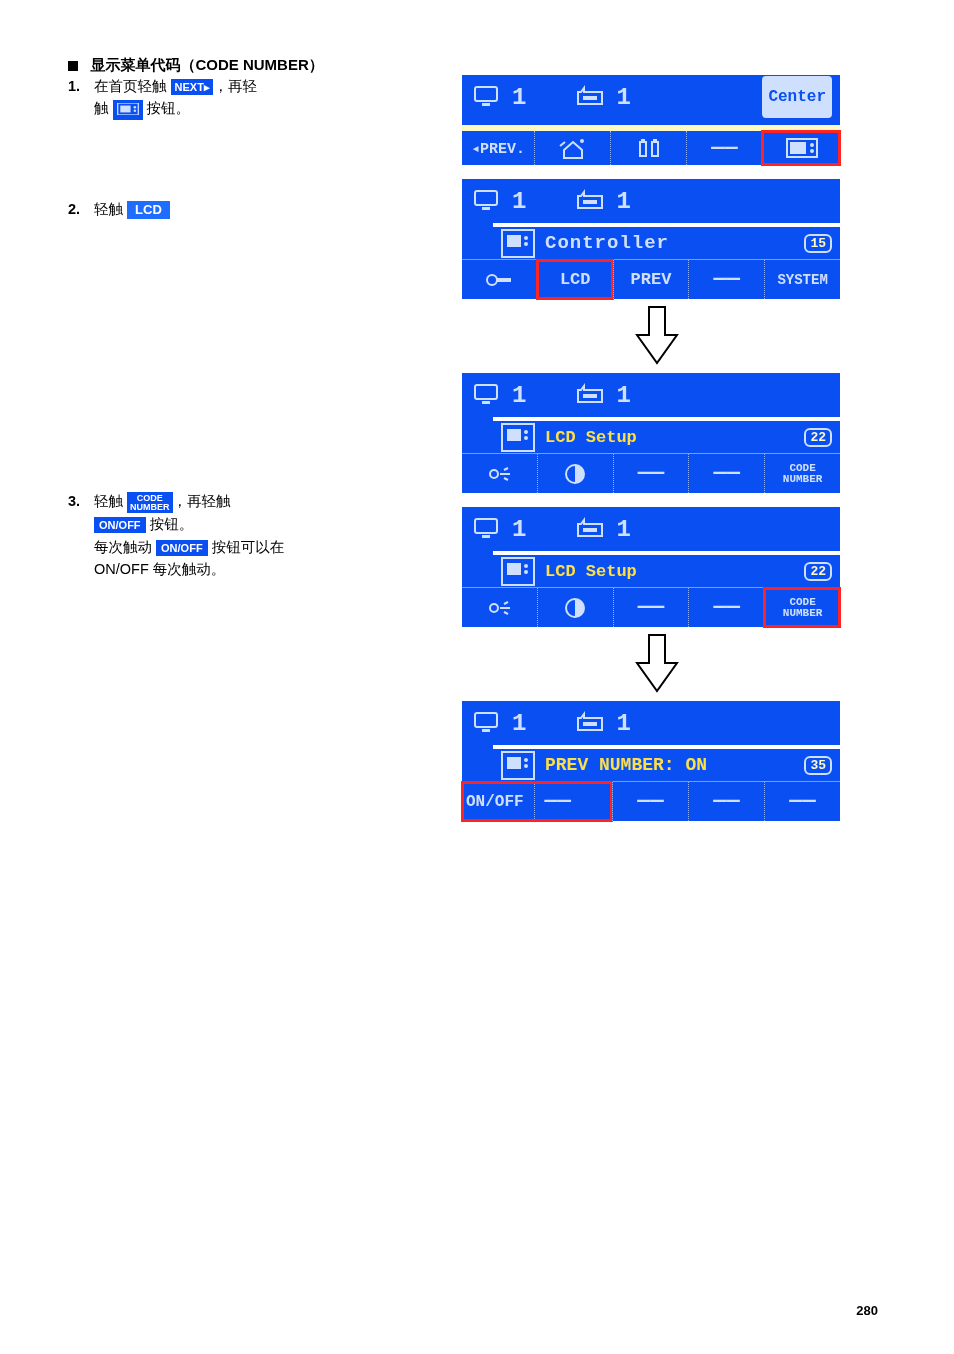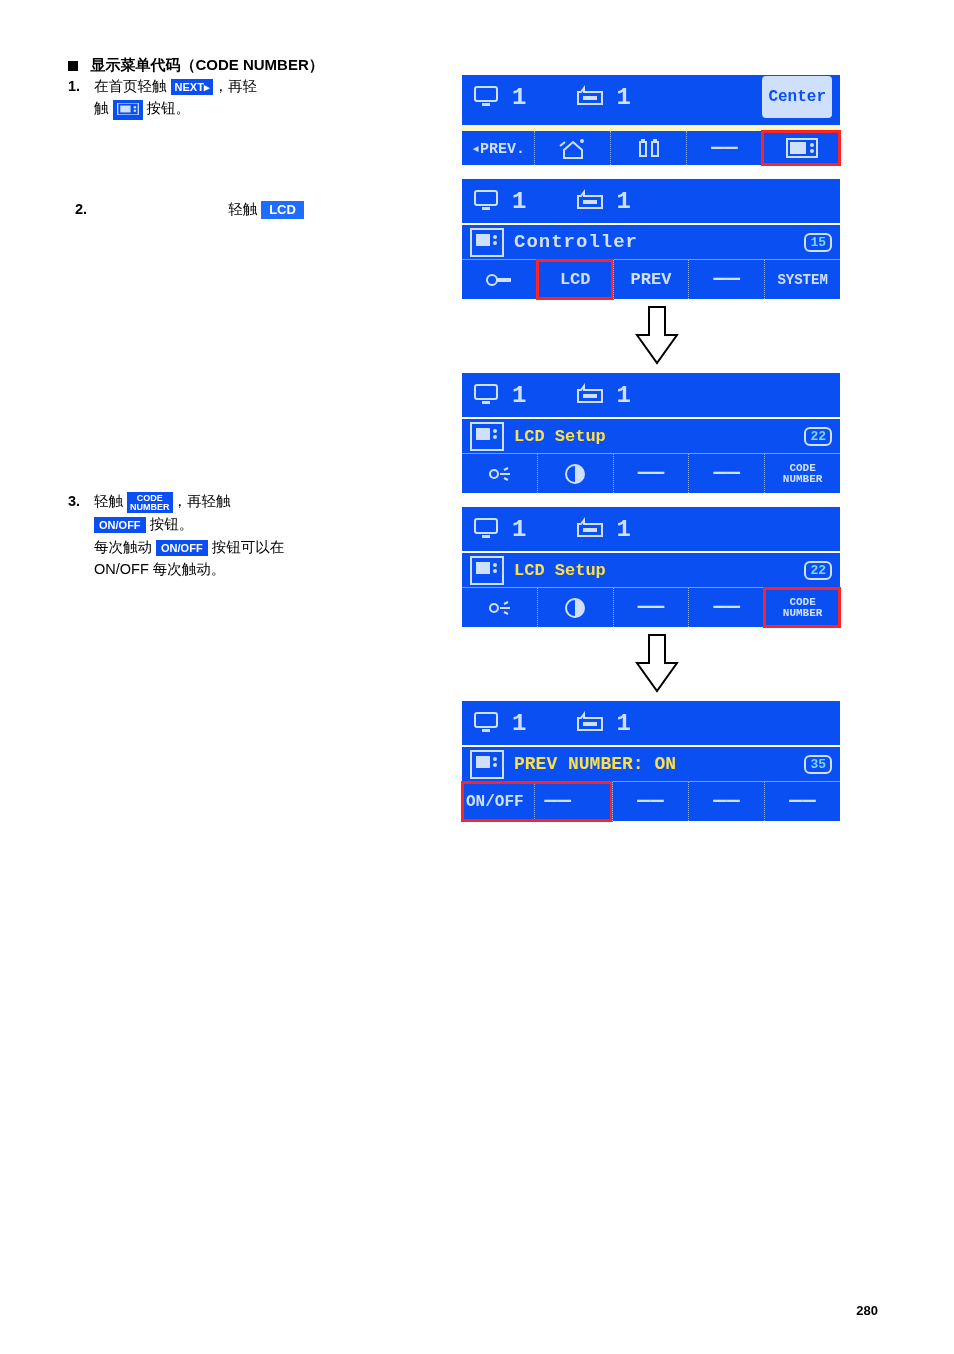--- a/index.html
+++ b/index.html
@@ -27,22 +27,22 @@
   .screen-row:first-child { border-top: none; }
   .top-icons { padding: 4px 8px; height: 44px; display: flex; align-items: center; gap: 6px; }
   .cell { display: flex; align-items: center; justify-content: center; height: 100%; border-left: 1px dotted #8fb4ff; }
   .cell:first-child { border-left: none; }
   .w-prev { width: 72px; }
   .w-icon { width: 76px; }
   .w-icon2 { width: 76px; }
   .w-dash { width: 76px; font-size: 22px; }
   .w-last { width: 78px; }
   .badge { background: #cfe0ff; color: #0a4ff2; border-radius: 4px; padding: 12px 6px; font-size: 16px; }
-  .badge-num { background: transparent; border: 2px solid #cfe0ff; color: #7dd3fc; border-radius: 6px; font-size: 13px; padding: 0 4px; }
-  .mid-row { height: 36px; padding: 0 8px; display: flex; align-items: center; gap: 10px; border-top: 2px solid #ffffff; }
+  .badge-num { background: transparent; border: 2px solid #cfe0ff; color: #fef9c3; border-radius: 6px; font-size: 13px; padding: 0 4px; }
+  .mid-row { height: 36px; padding: 0 8px; display: flex; align-items: center; gap: 10px; border-top: 4px solid #ffffff; margin-left: 31px; }
   .screen-title { font-size: 19px; letter-spacing: 1px; color: #cfe0ff; }
   .screen-sub { font-size: 17px; color: #fde047; }
   .hl-red { outline: 3px solid #ff2323; outline-offset: -2px; }
 
   .arrow-down { width: 48px; height: 62px; margin: 6px auto; display: block; }
   .arrow-down svg { width: 100%; height: 100%; }
 
   .spacer-sm { height: 6px; }
 
   
@@ -81,21 +81,21 @@
                 <rect x="0" y="0" width="24" height="14" fill="none" stroke="#cfe0ff" stroke-width="1.5"></rect>
                 <rect x="3" y="3" width="12" height="8" fill="#cfe0ff"></rect>
                 <circle cx="20" cy="5" r="1.5" fill="#cfe0ff"></circle>
                 <circle cx="20" cy="9" r="1.5" fill="#cfe0ff"></circle>
               </svg>
           </span>
           <span>按钮。</span>
         </span>
       </div>
 
-      <div class="step" style="margin-bottom:270px;text-align:center;">
+      <div class="step" style="margin-bottom:270px;">
         <span class="step-num">2.</span>
         <span class="step-body">
           <span>轻触</span>
           <span class="chip chip-lcd">LCD</span>
         </span>
       </div>
 
       <div class="step">
         <span class="step-num">3.</span>
         <span class="step-body">

